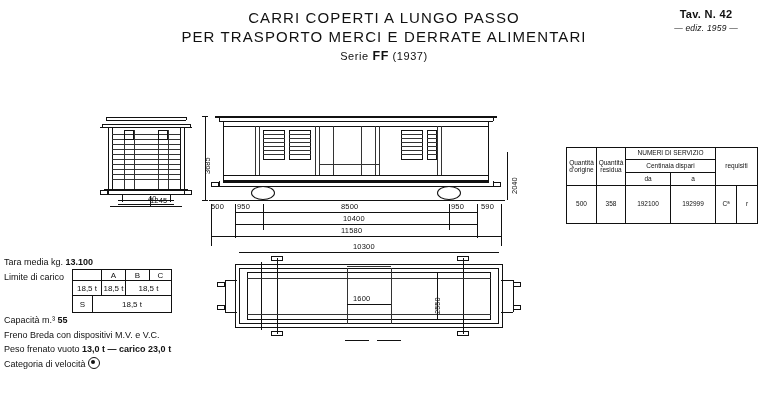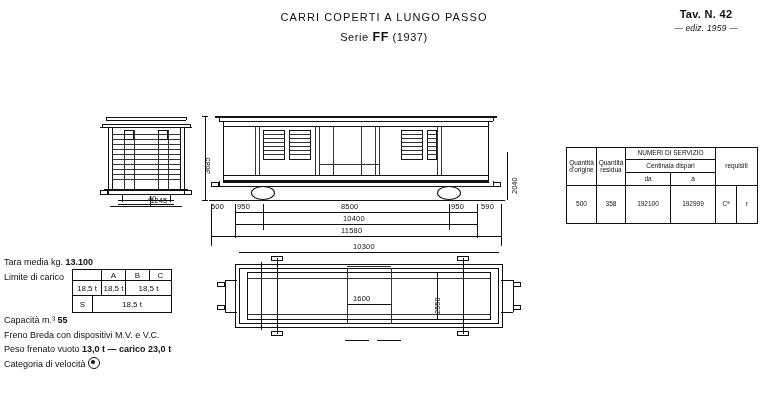--- a/index.html
+++ b/index.html
@@ -8,21 +8,21 @@
     background:#ffffff;
     font-family:"Liberation Sans", sans-serif;
     color:#111;
     position:relative;
     overflow:hidden;
   }
   .abs{position:absolute;}
   
   #title-block{left:0;top:8px;width:768px;text-align:center;}
   .title-line{
-    font-size:11px;letter-spacing:1.1px;font-weight:400;
+    font-size:15px;letter-spacing:1.1px;font-weight:400;
     line-height:19px;white-space:nowrap;
   }
   .series-line{font-size:11px;letter-spacing:.6px;margin-top:3px;}
   .series-line b{font-size:12.5px;letter-spacing:.5px;}
   #plate-no{right:10px;top:8px;text-align:center;width:104px;}
   #plate-no .tav{font-size:11px;font-weight:bold;letter-spacing:.3px;}
   #plate-no .ed{font-size:8.5px;font-style:italic;margin-top:3px;letter-spacing:.2px;}
 
   
   .ln{position:absolute;background:#111;}
@@ -61,20 +61,21 @@
   #load-table .bb{border-bottom:1px solid #111;}
   .vdot{display:inline-block;width:10px;height:10px;border:1px solid #111;border-radius:50%;
         position:relative;vertical-align:-2px;}
   .vdot:after{content:"";position:absolute;left:2px;top:2px;width:4px;height:4px;background:#111;border-radius:50%;}
 </style>
 </head>
 <body>
 
 <div class="abs" id="title-block">
   <div class="title-line">CARRI COPERTI A LUNGO PASSO</div>
+  <div class="title-line">PER TRASPORTO MERCI E DERRATE ALIMENTARI</div>
   <div class="series-line">
     <span>Serie</span>
     <b>FF</b>
     <span>(1937)</span>
   </div>
 </div>
 
 <div class="abs" id="plate-no">
   <div class="tav">Tav. N. 42</div>
   <div class="ed">— ediz. 1959 —</div>

